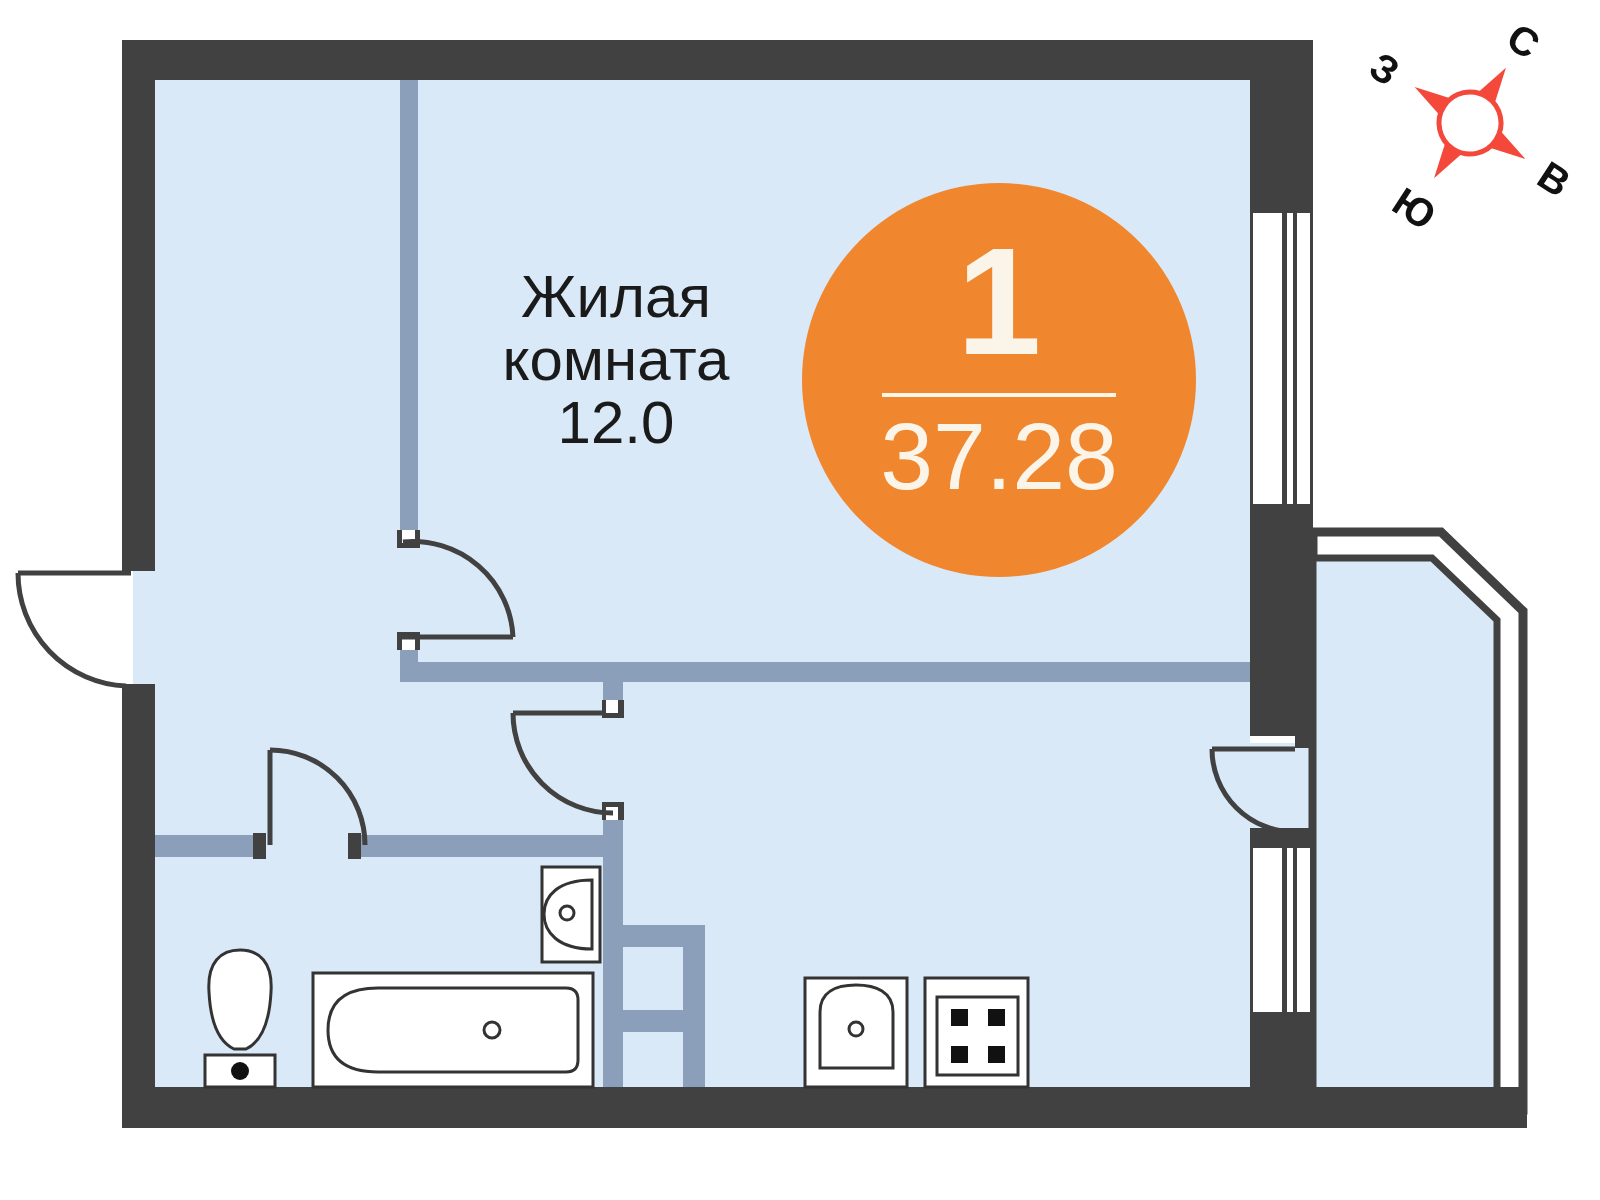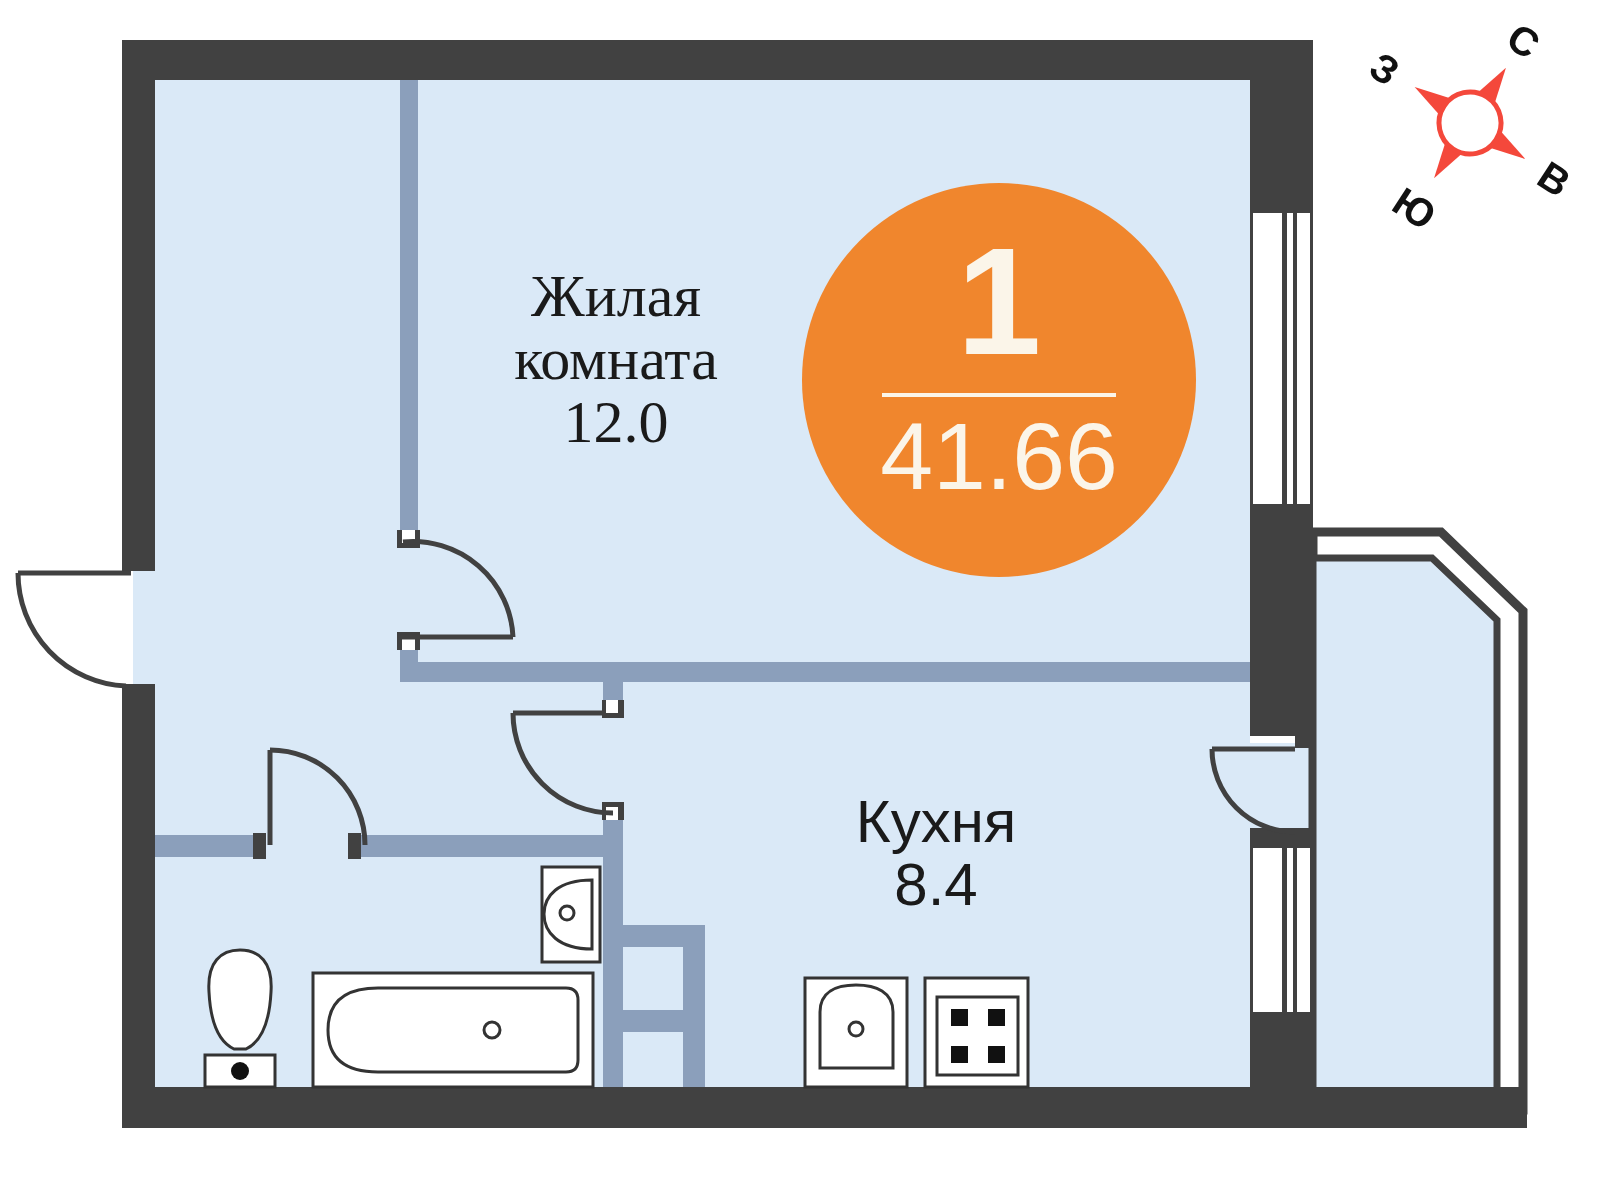--- a/index.html
+++ b/index.html
@@ -159,29 +159,25 @@
       <path class="compass-spike" d="M 0 66 L -13 19 L 13 19 Z"></path>
       <path class="compass-spike" d="M -66 0 L -19 -13 L -19 13 Z"></path>
       <circle class="compass-ring" cx="0" cy="0" r="31"></circle>
       <text class="compass-letter" x="0" y="-84">С</text>
       <text class="compass-letter" x="101" y="15">В</text>
       <text class="compass-letter" x="0" y="116">Ю</text>
       <text class="compass-letter" x="-101" y="15">З</text>
     </g>
   </svg>
 
-  <div class="abs room-label" style="left:416px;top:265px;width:400px;font-family:Liberation Serif, serif;">
+  <div class="abs room-label" style="left:416px;top:265px;width:400px;">
     <div>Жилая</div>
     <div>комната</div>
     <div>12.0</div>
-  </div>
-  <div class="abs room-label" style="left:786px;top:790px;width:300px;">
-    <div>Кухня</div>
-    <div>8.4</div>
   </div>
 
   <div class="abs badge" style="left:802px;top:183px;width:394px;height:394px;">
     <div class="num">1</div>
     <div class="rule"></div>
-    <div class="area">41.66</div>
+    <div class="area">37.28</div>
   </div>
 
 </div>
 
 </body></html>

